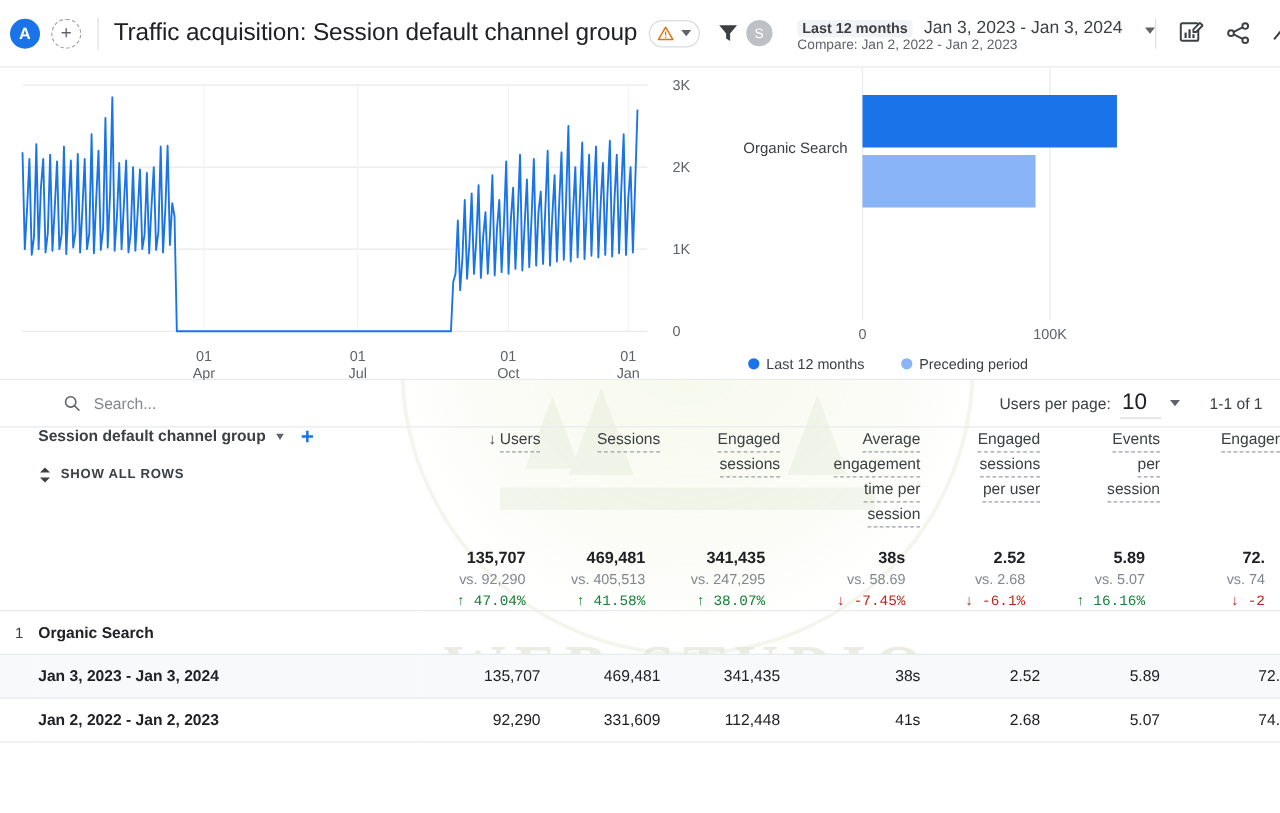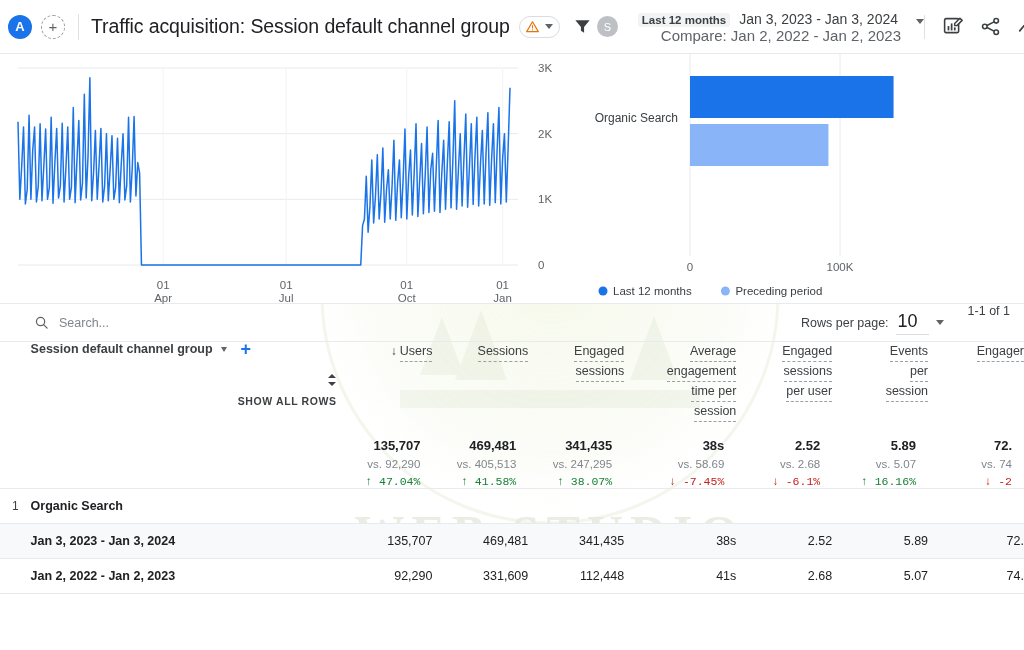--- a/index.html
+++ b/index.html
@@ -62,21 +62,21 @@
     display:flex; align-items:center; justify-content:center;
     margin-left: 5px; flex:none;
   }
   .date-block { margin-left: 20px; flex: none; text-align: right; padding-top:2px;}
   .date-line1 { display: flex; align-items: baseline; gap: 9px; white-space: nowrap; }
   .date-chip {
     font-size: 11.5px; font-weight: bold; color: #3c4043;
     background: #f1f3f4; padding: 1px 4px; border-radius: 3px;
   }
   .date-range { font-size: 14px; color: #3c4043; }
-  .date-compare { font-size: 15px; color: #5f6368; margin-top: 0; text-align: center; }
+  .date-compare { font-size: 11px; color: #5f6368; margin-top: 0; text-align: left; }
   .date-caret {
     width: 0; height: 0; border-left: 4px solid transparent;
     border-right: 4px solid transparent; border-top: 5px solid #5f6368;
     margin-left: 9px; align-self: flex-end; margin-bottom: 3px; flex:none;
   }
   .hdr-spacer { flex: 1 1 auto; }
   .hdr-icons { display: flex; align-items: center; gap: 17px; flex:none; padding-right:4px;}
   .hdr-icons .sep { width:1px; height: 24px; background:#e0e0e0; }
 
   
@@ -84,23 +84,23 @@
     position: relative; z-index: 10;
     display: flex; height: 250px; background: #fff;
     border-bottom: 1px solid #e8eaed;
   }
   .line-card { position: relative; width: 580px; flex: none; }
   .bar-card  { position: relative; flex: 1 1 auto; }
 
   
   .toolsrow {
     position: relative; z-index: 10;
-    height: 38px; display: flex; 
+    height: 38px; display: flex; align-items: center;
     border-bottom: 1px solid #e8eaed; background: transparent;
-    padding: 0 14px 0 34px;
+    padding: 0 14px 0 50px;
   }
   .searchbox { display: flex; align-items: center; gap: 10px; flex: 1 1 auto; }
   .search-input {
     border: none; outline: none; background: transparent;
     font-size: 12.5px; color: #3c4043;
     font-family: "Liberation Sans", sans-serif; width: 260px;
   }
   .search-input::placeholder { color: #80868b; }
   .rows-per-page { display: flex; align-items: center; gap: 7px; font-size: 12.5px; color: #3c4043; }
   .rpp-value {
@@ -123,23 +123,23 @@
   .col-m     { width: 94px; }
   .col-m-wide{ width: 110px; }
 
   thead th { height: 96px; padding-top: 12px; }
   .hdr-dim-cell { text-align: left; padding-left: 48px; }
   .dim-head-row { display: flex; align-items: center; gap: 8px; }
   .dim-head-name { font-size: 12.5px; color: #3c4043; }
   .dim-caret { width:0;height:0;border-left:3.5px solid transparent;border-right:3.5px solid transparent;border-top:5px solid #5f6368; }
   .dim-plus { color:#1a73e8; font-size: 18px; line-height: 12px; margin-left: 6px; }
   .show-all {
-    display:flex; align-items:flex-end; gap: 8px;
+    display:flex; align-items:flex-start; gap: 8px;
     margin-top: 17px; font-size: 10.5px; letter-spacing: .6px;
-    color: #3c4043; font-weight: bold; flex-direction: column;
+    color: #3c4043; font-weight: bold;
   }
   .metric-head {
     text-align: right; padding-right: 12px;
     font-size: 12.5px; color: #3c4043; font-weight: normal; line-height: 18px;
   }
   .metric-head span.word {
     display: inline-block;
     border-bottom: 1px dashed #9aa0a6;
     padding-bottom: 1px;
   }
@@ -302,21 +302,21 @@
 
   <div class="toolsrow">
     <div class="searchbox">
       <svg width="15" height="15" viewBox="0 0 24 24">
         <circle cx="10.5" cy="10.5" r="6.6" fill="none" stroke="#5f6368" stroke-width="2"></circle>
         <path d="M15.4 15.4 L21 21" stroke="#5f6368" stroke-width="2" stroke-linecap="round"></path>
       </svg>
       <input class="search-input" type="text" placeholder="Search..." style="">
     </div>
     <div class="rows-per-page">
-      <span>Rows per page:</span>
+      <span>Users per page:</span>
       <span class="rpp-value">10</span>
       <span class="rpp-caret"></span>
     </div>
     <div class="pager">1-1 of 1</div>
   </div>
 
   <div class="table-wrap">
     <table class="gtbl">
       <colgroup>
         <col class="col-idx">

